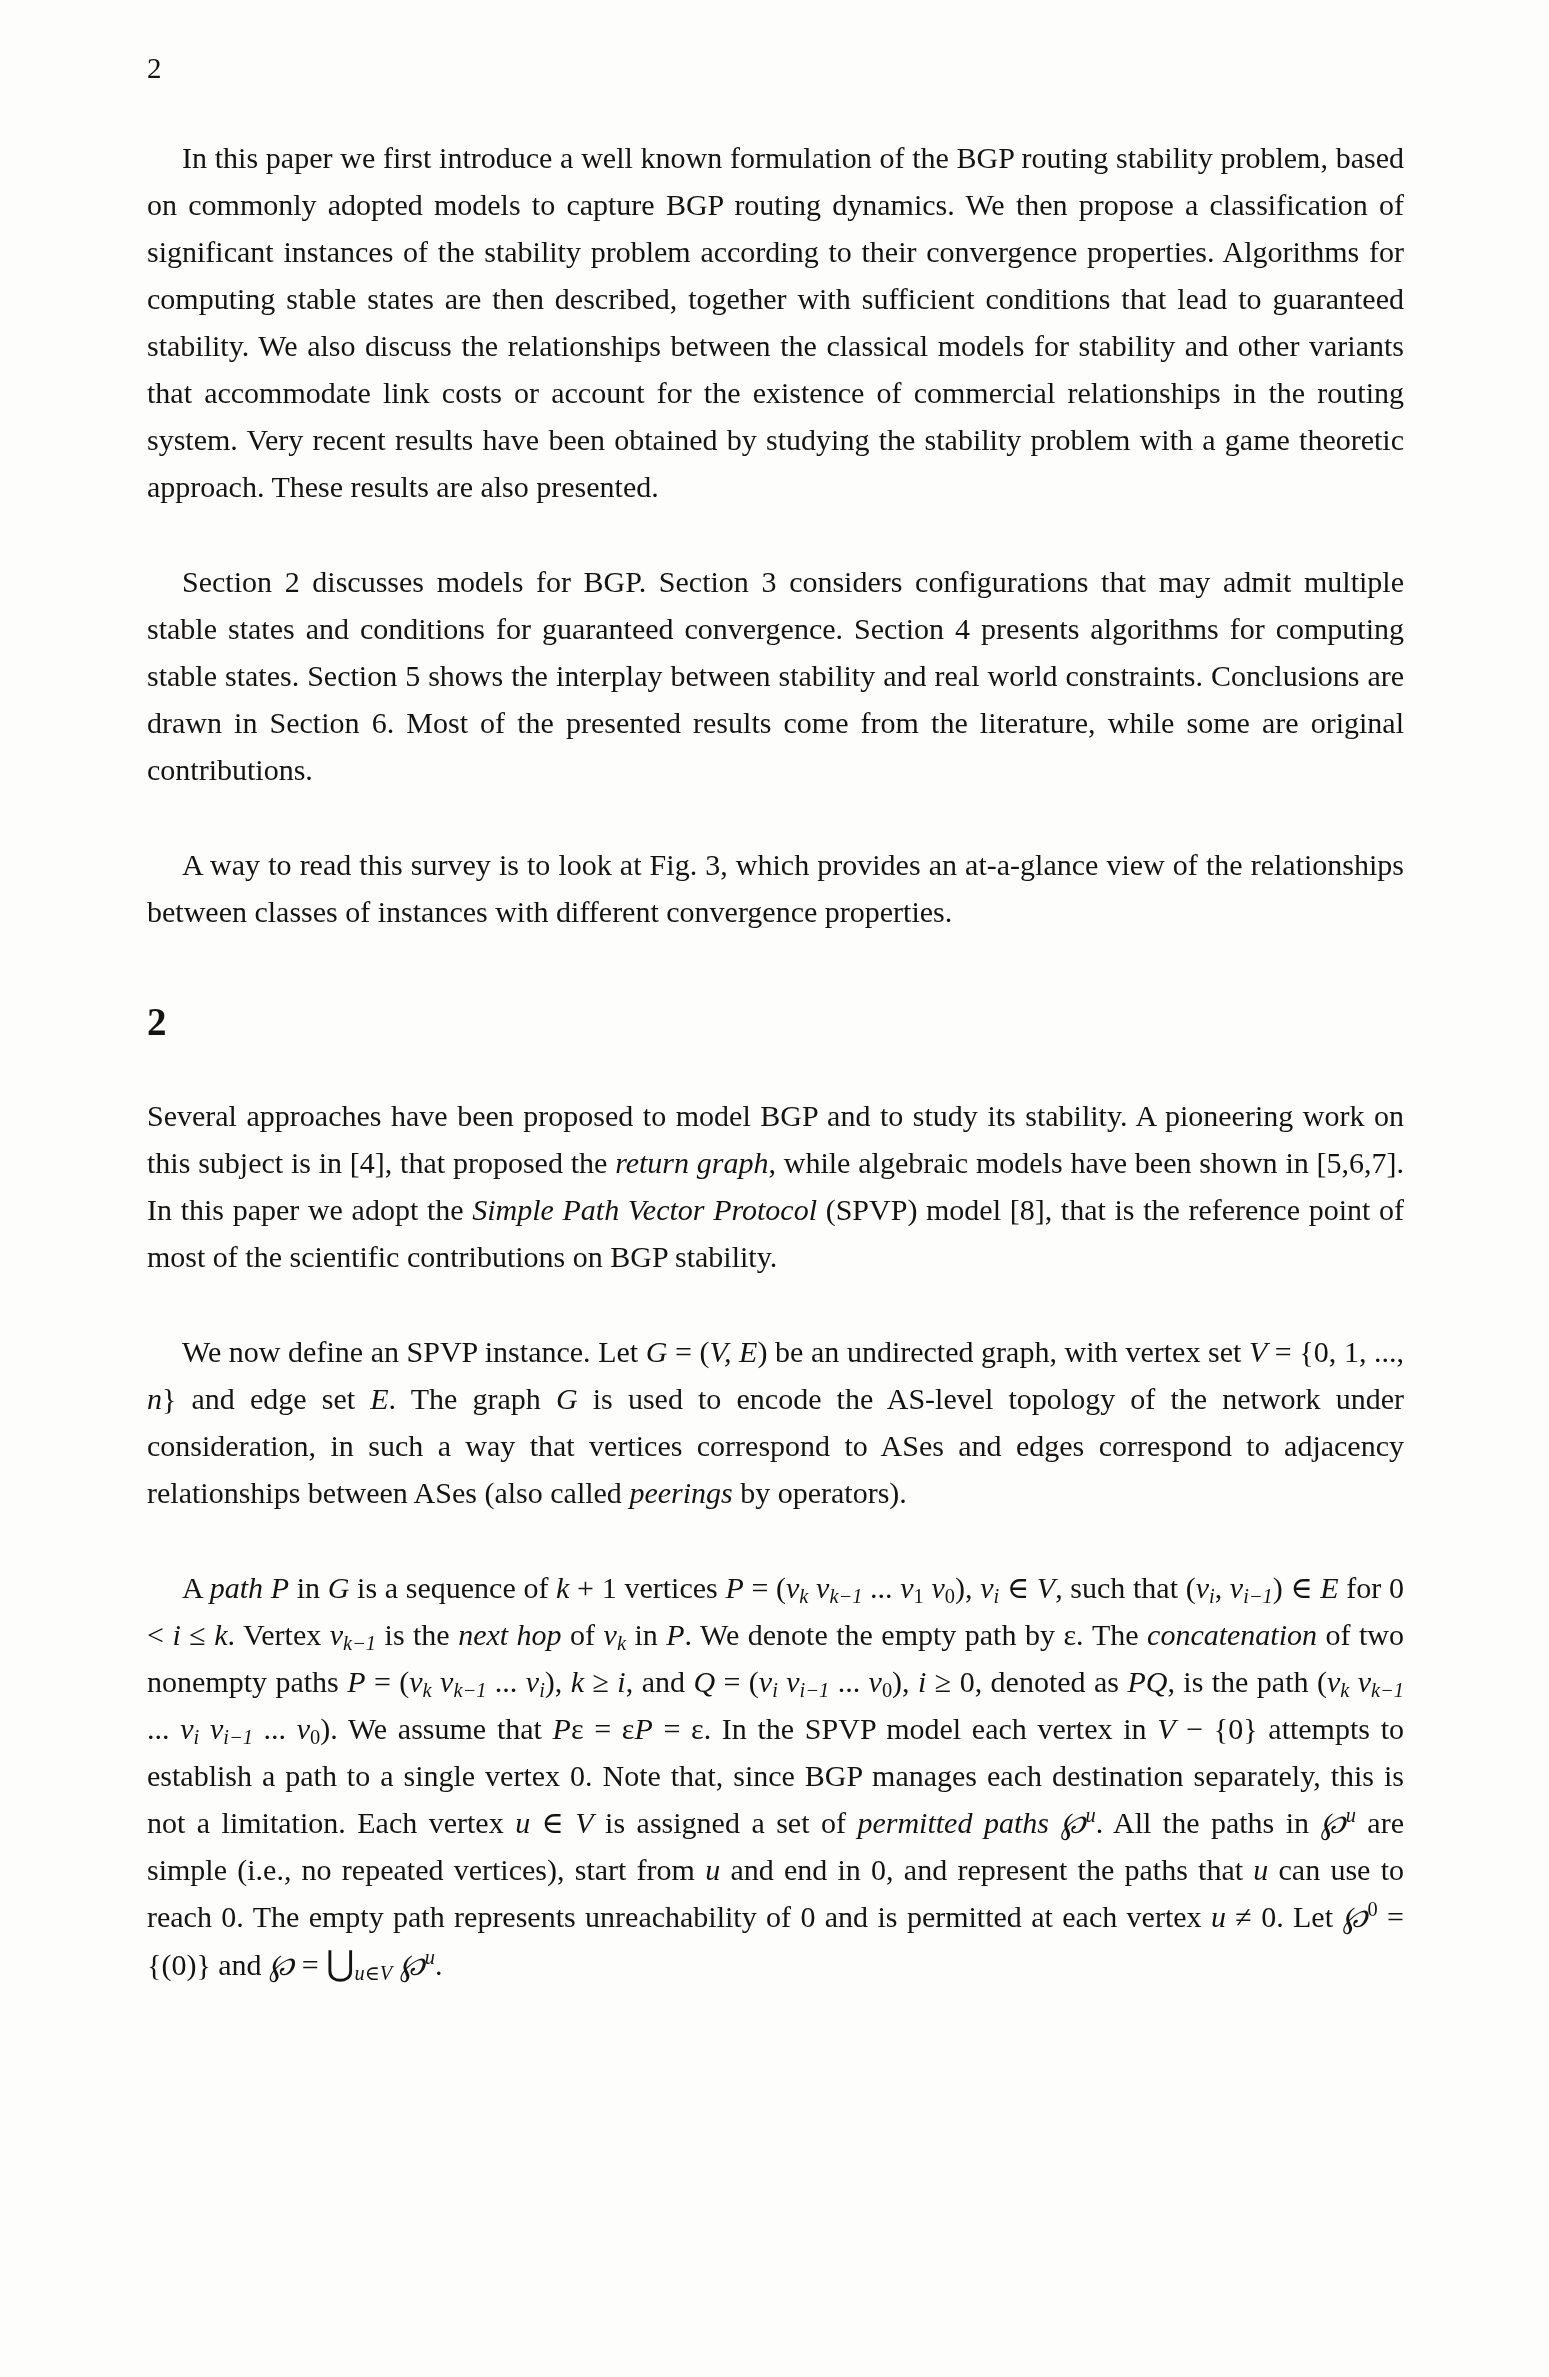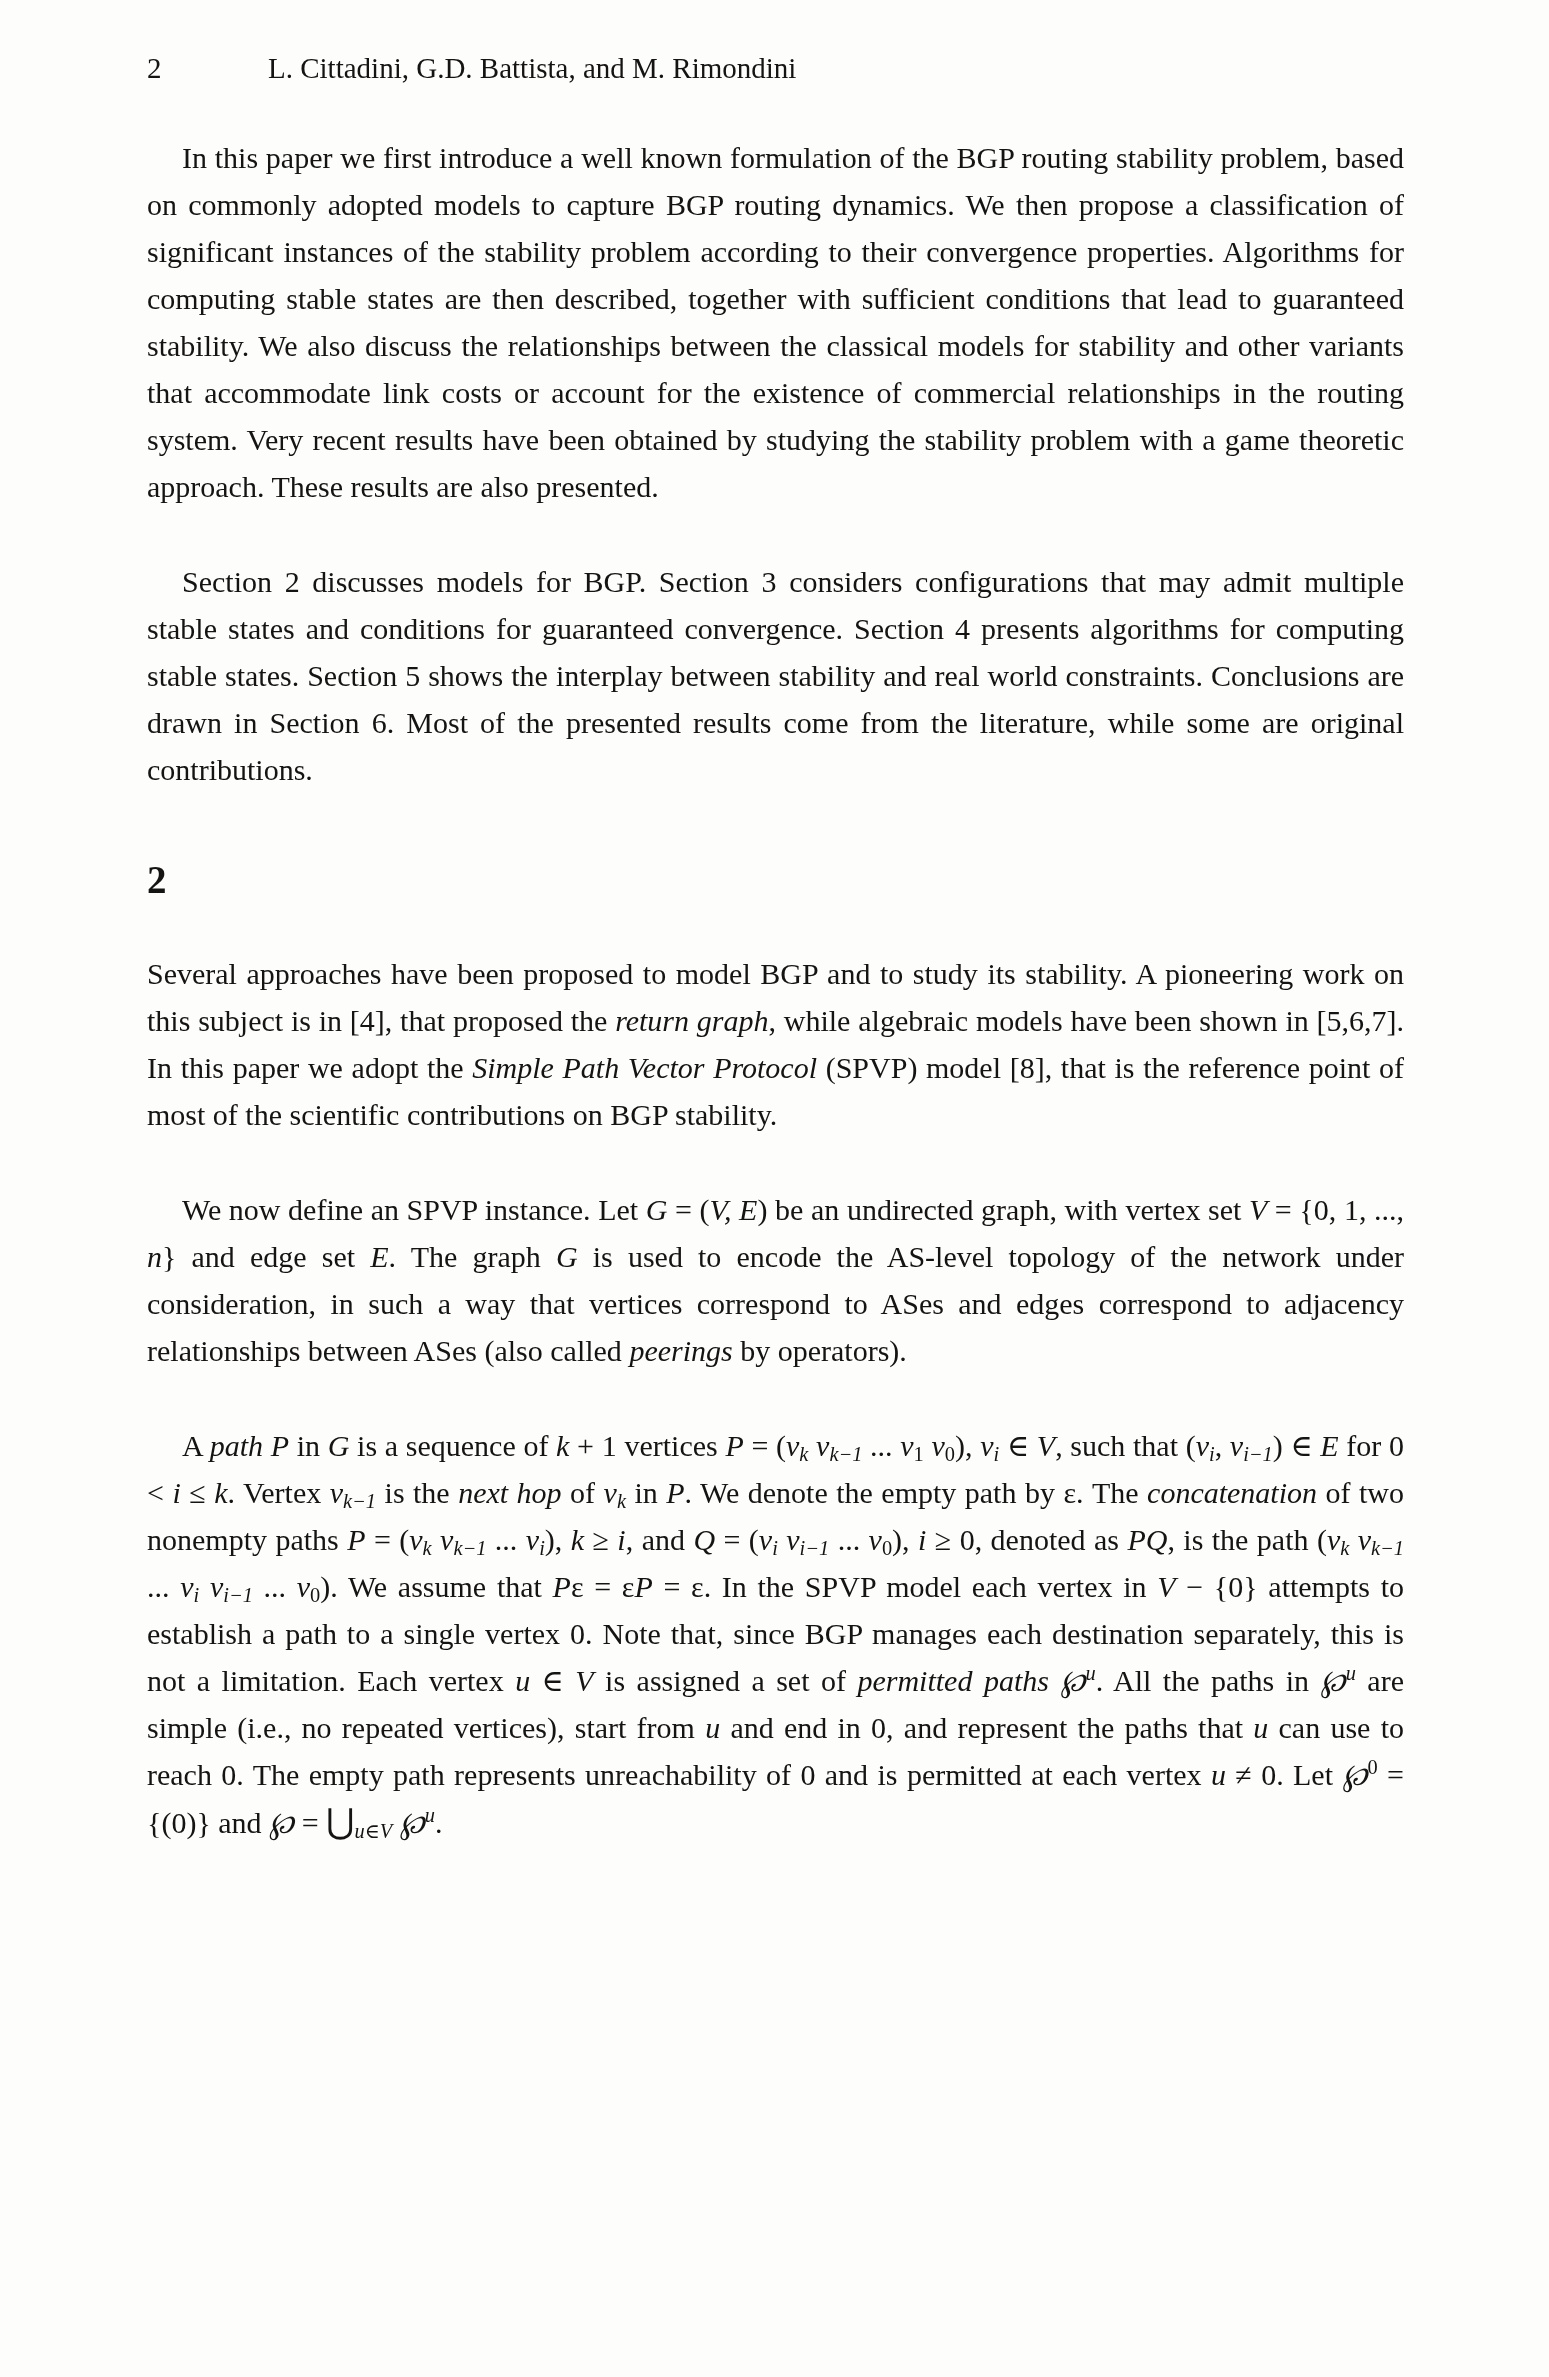--- a/index.html
+++ b/index.html
@@ -63,27 +63,27 @@
     font-size: 115%;
   }
 </style>
 </head>
 <body>
 
 <div class="page">
 
   <header class="running-head">
     <span class="pagenum">2</span>
-    <span class="authors">L. Cittadini, G.D. Battista, and M. Rimondini</span>
   </header>
 
   <main class="body-text">
 
     <p class="para indent">In this paper we first introduce a well known formulation of the BGP routing stability problem, based on commonly adopted models to capture BGP routing dynamics. We then propose a classification of significant instances of the stability problem according to their convergence properties. Algorithms for computing stable states are then described, together with sufficient conditions that lead to guaranteed stability. We also discuss the relationships between the classical models for stability and other variants that accommodate link costs or account for the existence of commercial relationships in the routing system. Very recent results have been obtained by studying the stability problem with a game theoretic approach. These results are also presented.</p>
     <p class="para indent">Section 2 discusses models for BGP. Section 3 considers configurations that may admit multiple stable states and conditions for guaranteed convergence. Section 4 presents algorithms for computing stable states. Section 5 shows the interplay between stability and real world constraints. Conclusions are drawn in Section 6. Most of the presented results come from the literature, while some are original contributions.</p>
+    <p class="para indent">A way to read this survey is to look at Fig. 3, which provides an at-a-glance view of the relationships between classes of instances with different convergence properties.</p>
 
     <h2 class="section-heading">
       <span class="secnum">2</span>
     </h2>
 
     <p class="para">Several approaches have been proposed to model BGP and to study its stability. A pioneering work on this subject is in [4], that proposed the <i>return graph</i>, while algebraic models have been shown in [5,6,7]. In this paper we adopt the <i>Simple Path Vector Protocol</i> (SPVP) model [8], that is the reference point of most of the scientific contributions on BGP stability.</p>
     <p class="para indent">We now define an SPVP instance. Let <i>G</i> = (<i>V, E</i>) be an undirected graph, with vertex set <i>V</i> = {0, 1, ..., <i>n</i>} and edge set <i>E</i>. The graph <i>G</i> is used to encode the AS-level topology of the network under consideration, in such a way that vertices correspond to ASes and edges correspond to adjacency relationships between ASes (also called <i>peerings</i> by operators).</p>
     <p class="para indent">A <i>path</i> <i>P</i> in <i>G</i> is a sequence of <i>k</i> + 1 vertices <i>P</i> = (<i>v<sub>k</sub></i> <i>v<sub>k−1</sub></i> ... <i>v</i><sub>1</sub> <i>v</i><sub>0</sub>), <i>v<sub>i</sub></i> ∈ <i>V</i>, such that (<i>v<sub>i</sub></i>, <i>v<sub>i−1</sub></i>) ∈ <i>E</i> for 0 &lt; <i>i</i> ≤ <i>k</i>. Vertex <i>v<sub>k−1</sub></i> is the <i>next hop</i> of <i>v<sub>k</sub></i> in <i>P</i>. We denote the empty path by ε. The <i>concatenation</i> of two nonempty paths <i>P</i> = (<i>v<sub>k</sub></i> <i>v<sub>k−1</sub></i> ... <i>v<sub>i</sub></i>), <i>k</i> ≥ <i>i</i>, and <i>Q</i> = (<i>v<sub>i</sub></i> <i>v<sub>i−1</sub></i> ... <i>v</i><sub>0</sub>), <i>i</i> ≥ 0, denoted as <i>PQ</i>, is the path (<i>v<sub>k</sub></i> <i>v<sub>k−1</sub></i> ... <i>v<sub>i</sub></i> <i>v<sub>i−1</sub></i> ... <i>v</i><sub>0</sub>). We assume that <i>P</i>ε = ε<i>P</i> = ε. In the SPVP model each vertex in <i>V</i> − {0} attempts to establish a path to a single vertex 0. Note that, since BGP manages each destination separately, this is not a limitation. Each vertex <i>u</i> ∈ <i>V</i> is assigned a set of <i>permitted paths</i> <span class="scrP">℘</span><sup><i>u</i></sup>. All the paths in <span class="scrP">℘</span><sup><i>u</i></sup> are simple (i.e., no repeated vertices), start from <i>u</i> and end in 0, and represent the paths that <i>u</i> can use to reach 0. The empty path represents unreachability of 0 and is permitted at each vertex <i>u</i> ≠ 0. Let <span class="scrP">℘</span><sup>0</sup> = {(0)} and <span class="scrP">℘</span> = <span class="bigcup">⋃</span><sub><i>u</i>∈<i>V</i></sub> <span class="scrP">℘</span><sup><i>u</i></sup>.</p>
 
   </main>

